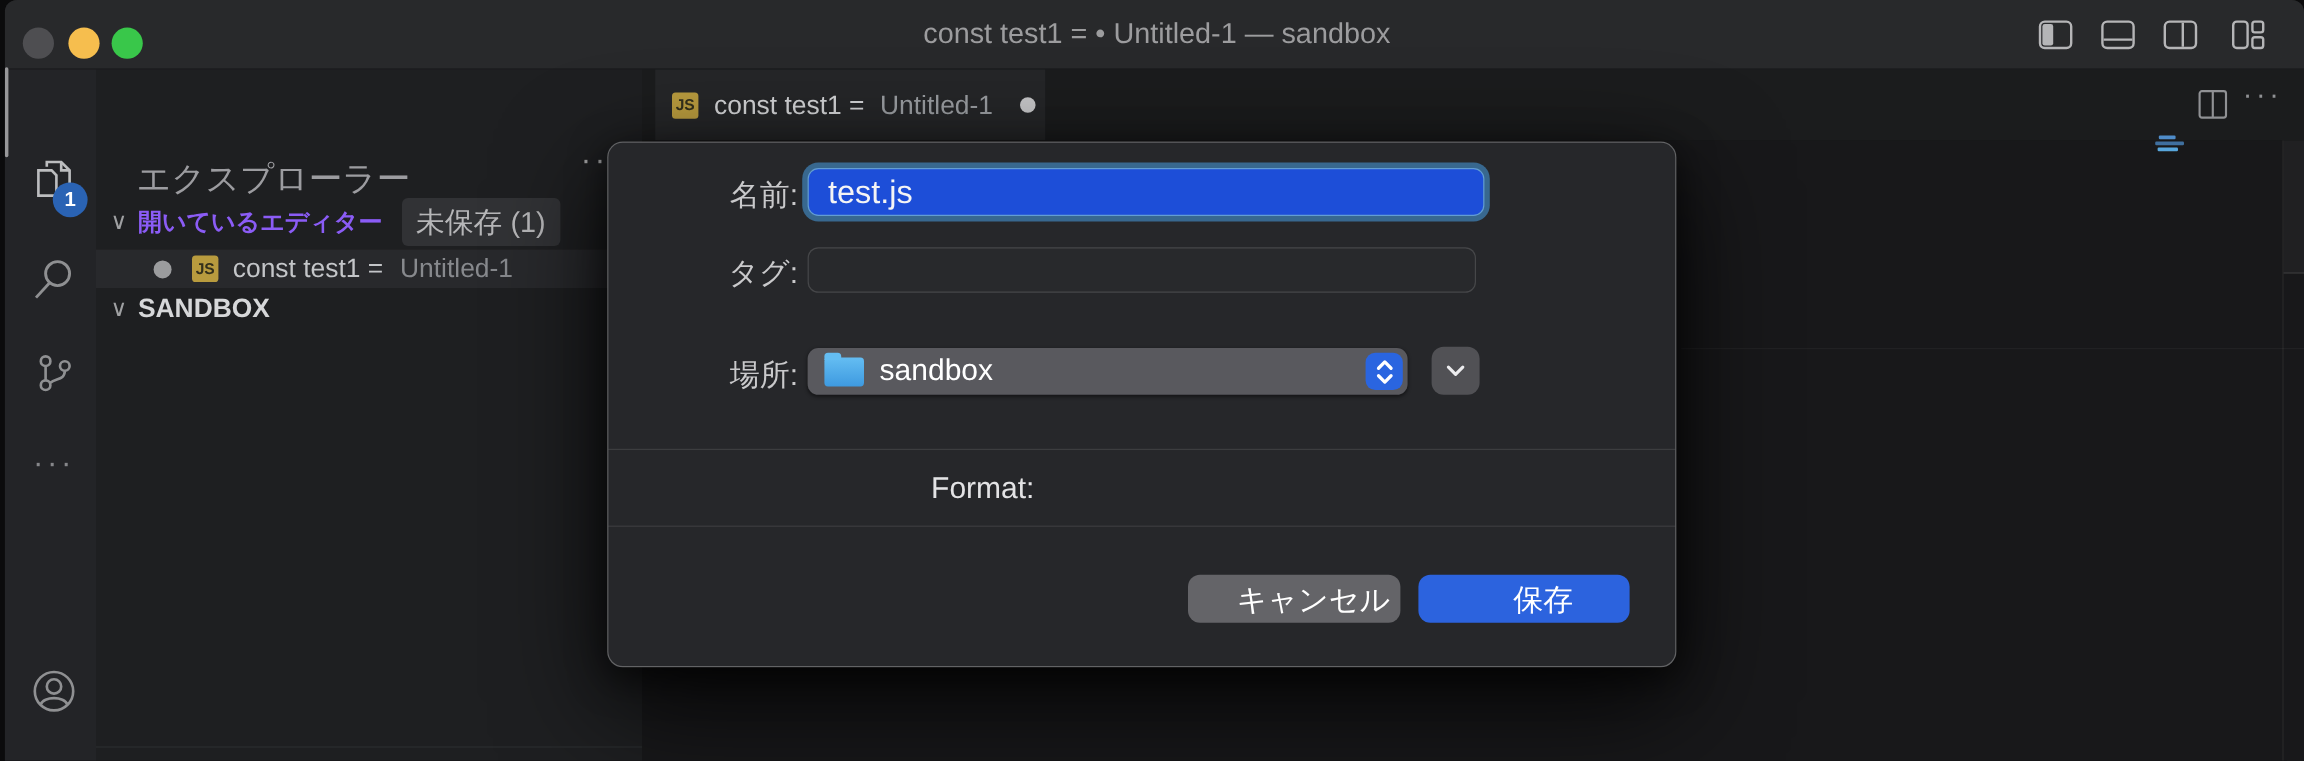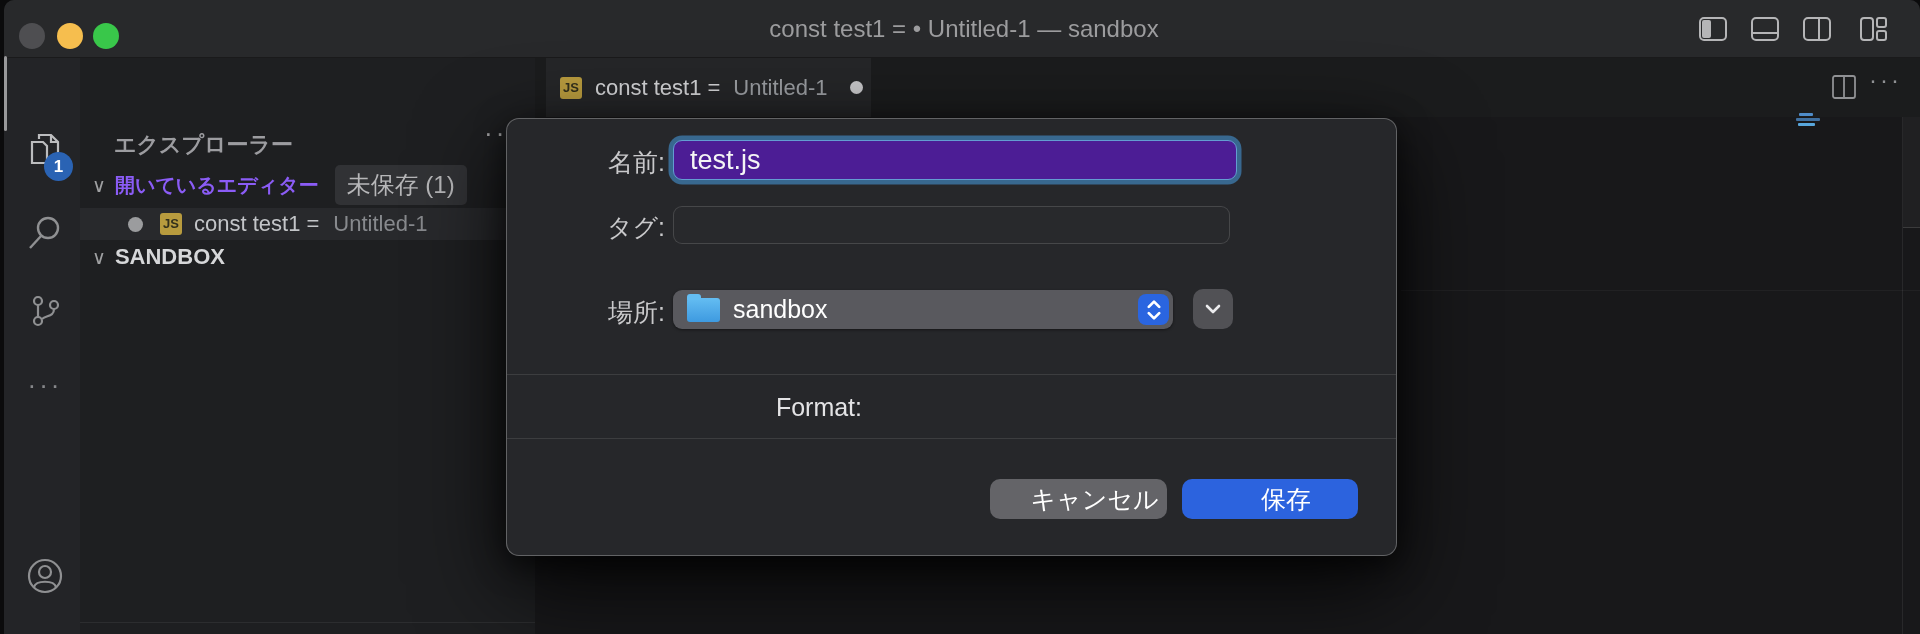--- a/index.html
+++ b/index.html
@@ -28,21 +28,21 @@
   #act-files { top:71px; color:#bcbdbf; }
   #act-badge { position:absolute; left:40px; top:94px; width:29px; height:29px;
                background:#2a63b4; border-radius:50%; color:#fff; font-size:17px;
                font-weight:bold; text-align:center; line-height:29px; }
   #edge-strip { position:absolute; left:0; top:56px; width:3px; height:75px;
                 background:#98989a; border-radius:2px; }
 
   
   #sidebar { position:absolute; left:76px; top:58px; width:455px; bottom:0;
              background:#1e1f21; }
-  #sb-header { position:absolute; left:34px; top:72px; color:#9c9ca0; font-size:22px;font-weight:bold; }
+  #sb-header { position:absolute; left:34px; top:72px; color:#9c9ca0; font-size:28px; }
   #sb-more { position:absolute; left:404px; top:60px; color:#a9a9ab; font-size:26px;
              letter-spacing:3px; }
   .sb-chev { color:#9fa0a2; font-size:19px; margin-right:9px; }
   #row-openeditors { position:absolute; left:12px; top:108px; height:38px; width:440px;
                      display:flex; align-items:center; }
   #row-openeditors .lbl { color:#8b5cf6; font-size:20px; font-weight:bold; }
   #oe-badge { margin-left:16px; background:#313235; border-radius:5px; padding:4px 12px;
               color:#b6b6b8; font-size:24px; }
   #row-openfile { position:absolute; left:0px; top:150px; height:32px; width:437px;
                   background:#28292c; display:flex; align-items:center; }
@@ -95,21 +95,21 @@
             background:#26272a; border:1.5px solid rgba(255,255,255,0.28);
             border-radius:13px;
             box-shadow:0 30px 90px rgba(0,0,0,0.8), 0 8px 30px rgba(0,0,0,0.6); }
   .dlg-label { position:absolute; width:150px; text-align:right; color:#c9c9cb;
                font-size:25px; }
   #lb-name   { left:8px;  top:27px; }
   #lb-tags   { left:8px;  top:92px; }
   #lb-where  { left:8px;  top:177px; }
   #lb-format { left:205px; top:274px; color:#e3e3e5; }
   #fld-name { position:absolute; left:166px; top:21px; width:564px; height:40px;
-              background:#4c1d95; border:1.5px solid #639dd2; border-radius:9px;
+              background:#1d4ed8; border:1.5px solid #639dd2; border-radius:9px;
               box-shadow:0 0 0 4.5px #38688f; color:#f4f4f5; font-size:27px;
               padding:0 16px; font-family:"Liberation Sans",sans-serif; }
   #fld-tags { position:absolute; left:166px; top:87px; width:557px; height:38px;
               background:#28292c; border:1px solid rgba(255,255,255,0.14);
               border-radius:9px; color:#e8e8e8; font-size:25px; padding:0 14px;
               font-family:"Liberation Sans",sans-serif; }
   #pop-where { position:absolute; left:166px; top:171px; width:500px; height:39px;
                background:#59595e; border-radius:9px; display:flex;
                align-items:center; box-shadow:0 1px 3px rgba(0,0,0,0.45); }
   .folder { position:relative; width:33px; height:24px; margin-left:14px;

